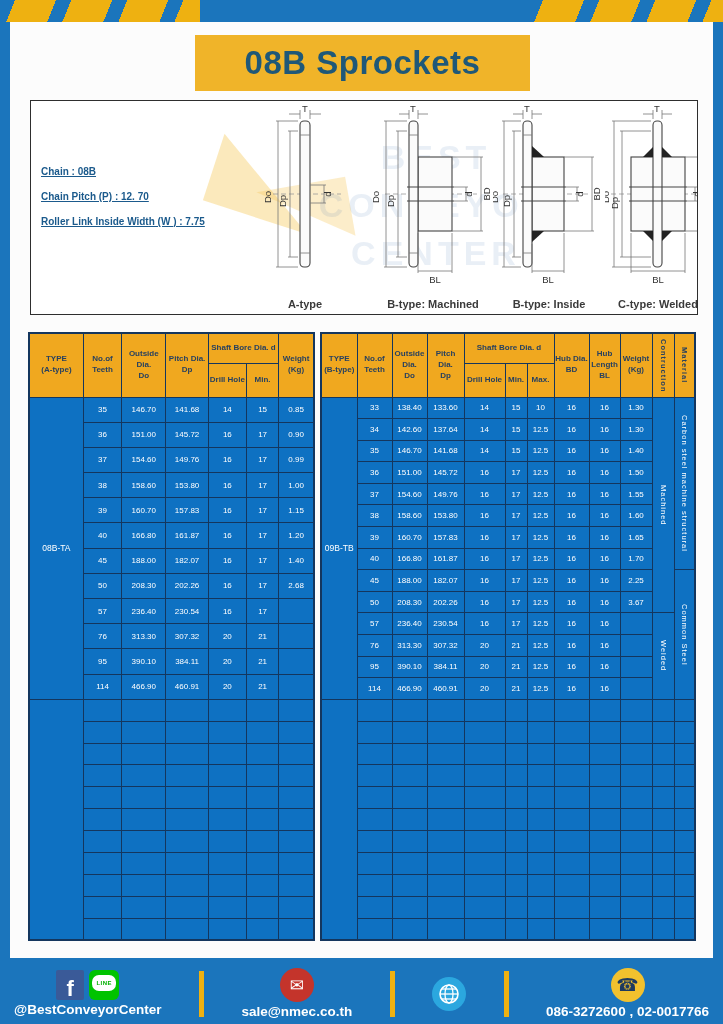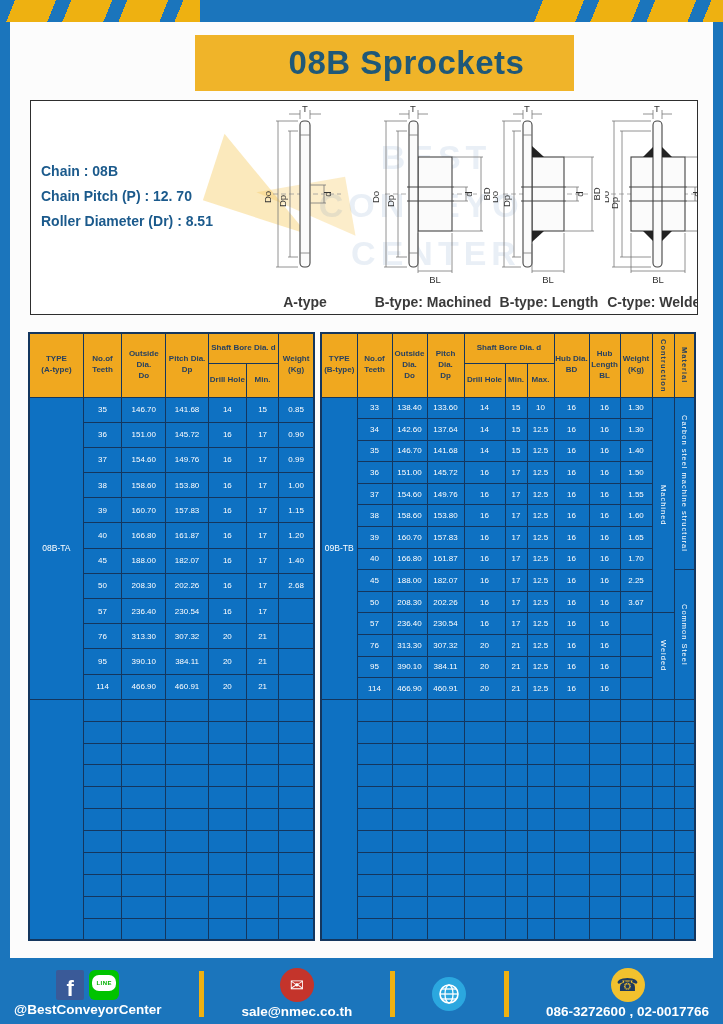--- a/index.html
+++ b/index.html
@@ -4,36 +4,36 @@
 <style>
   html,body{margin:0;padding:0;}
   body{width:723px;height:1024px;position:relative;background:#1b75bc;
        font-family:"Liberation Sans",sans-serif;overflow:hidden;}
   .stripe{position:absolute;top:0;height:22px;
     background:repeating-linear-gradient(112deg,#1b75bc 0 14px,#eeb111 14px 52px);}
   .stripe.left{left:0;width:200px;}
   .stripe.right{right:0;width:195px;}
   .panel{position:absolute;top:22px;left:10px;width:703px;height:936px;background:#fcfcfc;}
   .banner{position:absolute;left:185px;top:13px;width:335px;height:56px;background:#f0b429;
-    display:flex;align-items:center;justify-content:center;padding-left:44px;}
+    display:flex;align-items:center;justify-content:center;}
   .banner h1{margin:0;font-size:33px;font-weight:bold;color:#1f5878;letter-spacing:.5px;}
   
   .diagbox{position:absolute;left:20px;top:78px;width:668px;height:215px;background:#fff;
     border:1.5px solid #2e2e2e;box-sizing:border-box;overflow:hidden;}
-  .specs{position:absolute;left:10px;top:58px;color:#1b5a8c;font-weight:bold;font-size:14px;line-height:25px;}
+  .specs{position:absolute;left:10px;top:58px;color:#1b5a8c;font-weight:bold;font-size:10px;line-height:25px;text-decoration:underline;}
   .wm{position:absolute;left:120px;top:28px;width:420px;height:160px;pointer-events:none;}
   .wm-tri1{position:absolute;left:60px;top:20px;width:0;height:0;border-top:70px solid transparent;
     border-left:110px solid rgba(244,196,80,.38);transform:rotate(18deg);}
   .wm-tri2{position:absolute;left:110px;top:55px;width:0;height:0;border-bottom:60px solid transparent;
     border-right:90px solid rgba(244,196,80,.30);transform:rotate(-10deg);}
   .wm-text{position:absolute;left:150px;top:4px;width:270px;text-align:center;color:rgba(40,100,170,.10);
     font-size:34px;font-weight:900;line-height:48px;letter-spacing:5px;white-space:pre-line;}
   .diag{position:absolute;top:4px;height:207px;}
   .diag .cap{position:absolute;bottom:2px;left:0;right:0;text-align:center;
-    font-size:14px;font-weight:bold;color:#3a3a3a;}
+    font-size:11px;font-weight:bold;color:#3a3a3a;}
   .diag svg{display:block;}
   .shape{fill:#fbfbfb;stroke:#444;stroke-width:1.1;}
   .fillet{fill:#222;stroke:none;}
   .dim{stroke:#777;stroke-width:.8;fill:none;}
   .cl{stroke:#999;stroke-width:.8;stroke-dasharray:5 3;}
   .lbl{font-size:9.5px;fill:#333;font-family:"Liberation Sans",sans-serif;}
   
   table{border-collapse:collapse;table-layout:fixed;position:absolute;top:310px;}
   #tableA{left:18px;width:287px;}
   #tableB{left:310px;width:374px;}
@@ -84,21 +84,21 @@
       <div class="wm-tri1"></div>
       <div class="wm-tri2"></div>
       <div class="wm-text">BEST
 CONVEYOR
 CENTER</div>
     </div>
 
     <div class="specs">
       <div>Chain  : 08B</div>
       <div>Chain Pitch (P)  :  12. 70</div>
-      <div>Roller Diameter (Dr)  : 8.51</div>
+      <div>Roller Link Inside Width (W )  :  7.75</div>
     </div>
 
     <div class="diag" style="left:222px;width:104px;">
       <svg width="104" height="182" viewBox="0 0 104 182">
         <line class="cl" x1="20" y1="89" x2="88" y2="89"></line>
         <rect class="shape" x="47" y="16" width="10" height="146" rx="4"></rect>
         <line class="dim" x1="47" y1="30" x2="57" y2="30"></line>
           <line class="dim" x1="47" y1="148" x2="57" y2="148"></line>
         <line class="dim" x1="47" y1="14" x2="47" y2="5"></line>
           <line class="dim" x1="57" y1="14" x2="57" y2="5"></line>
@@ -189,21 +189,21 @@
         <text class="lbl" transform="rotate(-90 90 89)" x="90" y="89" text-anchor="middle">d</text>
         <line class="dim" x1="71" y1="52" x2="101" y2="52"></line>
           <line class="dim" x1="71" y1="126" x2="101" y2="126"></line>
         <line class="dim" x1="99" y1="52" x2="99" y2="126"></line>
         <text class="lbl" transform="rotate(-90 107 89)" x="107" y="89" text-anchor="middle">BD</text>
         <line class="dim" x1="39" y1="139" x2="39" y2="168"></line>
           <line class="dim" x1="71" y1="128" x2="71" y2="168"></line>
         <line class="dim" x1="39" y1="166" x2="71" y2="166"></line>
         <text class="lbl" x="55" y="178" text-anchor="middle">BL</text>
       </svg>
-      <div class="cap">B-type: Length</div>
+      <div class="cap">B-type: Inside</div>
     </div>
 
     <div class="diag" style="left:574px;width:106px;">
       <svg width="106" height="182" viewBox="0 0 106 182">
         <line class="cl" x1="6" y1="89" x2="100" y2="89"></line>
         <rect class="shape" x="26" y="52" width="54" height="74"></rect>
         <rect class="shape" x="48" y="16" width="9" height="146" rx="4"></rect>
         <polygon class="fillet" points="48,52 48,42 38,52"></polygon>
         <polygon class="fillet" points="57,52 57,42 67,52"></polygon>
         <polygon class="fillet" points="48,126 48,136 38,126"></polygon>

